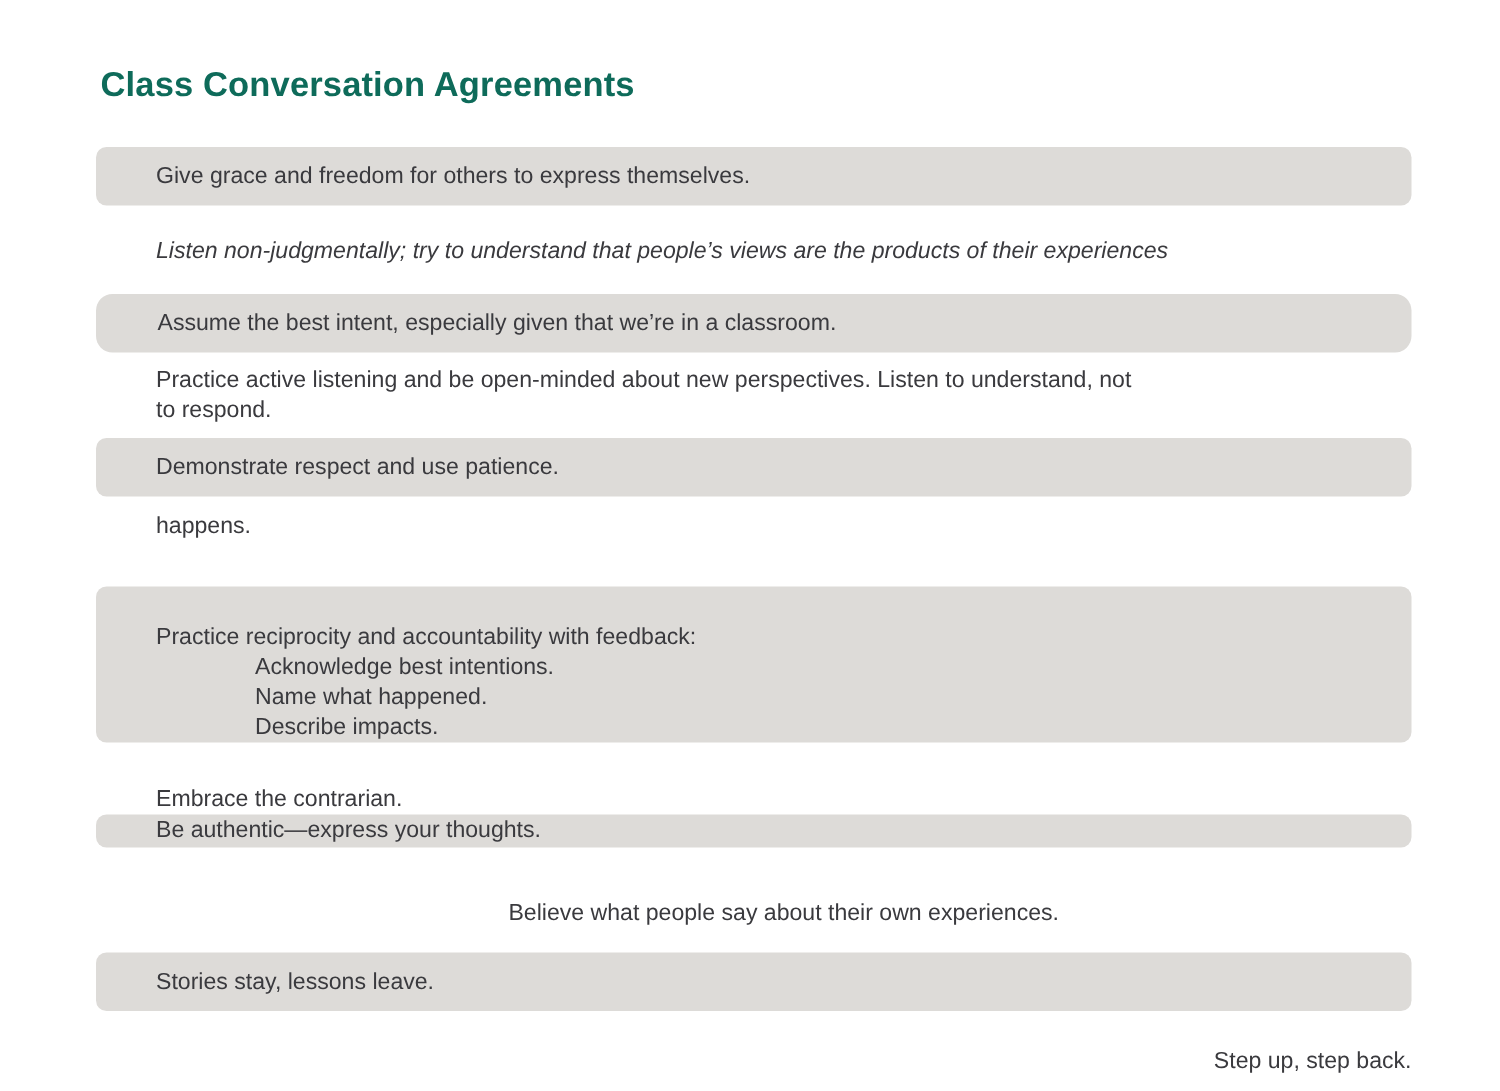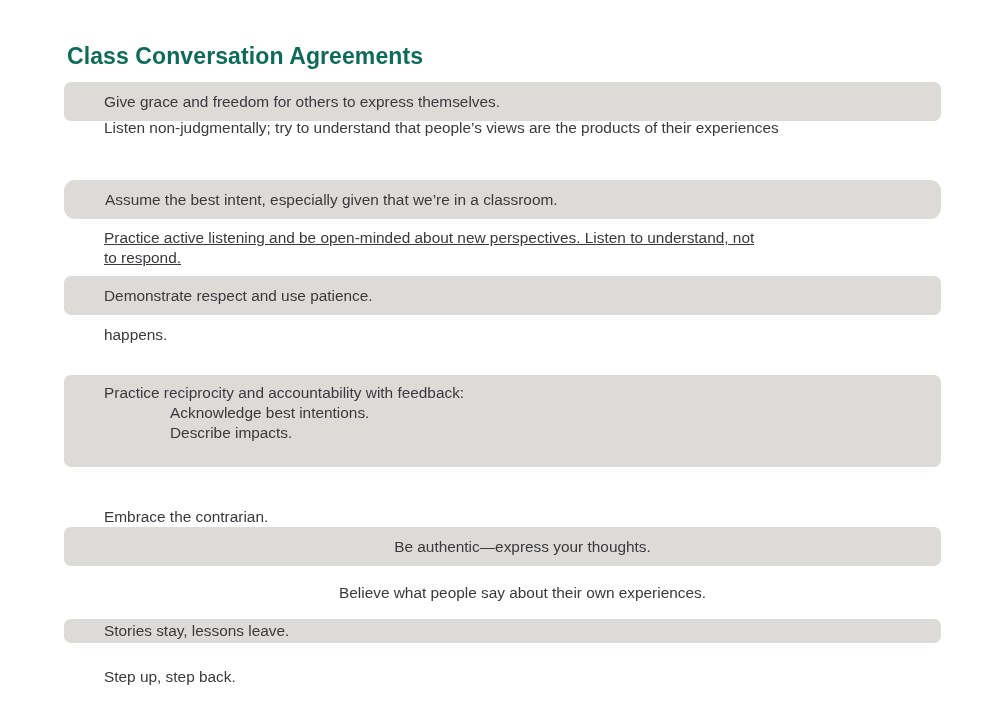--- a/index.html
+++ b/index.html
@@ -28,20 +28,21 @@
       white-space: nowrap;
     }
     .row {
       position: absolute;
       left: 64px;
       width: 877px;
       box-sizing: border-box;
       padding-left: 40px;
       font-size: 15.4px;
       line-height: 20px;
+      margin-top: 16px;
     }
     .row.shaded {
       background: #dddbd8;
       border-radius: 7px;
       display: flex;
       flex-direction: column;
       justify-content: center;
     }
     .row.plain {
       background: transparent;
@@ -59,58 +60,59 @@
   </style>
 </head>
 <body>
 
 <h1 class="title">Class Conversation Agreements</h1>
 
 <div class="row shaded" style="top:82px;height:39px;">
   <span class="line">Give grace and freedom for others to express themselves.</span>
 </div>
 
-<div class="row plain" style="top:118px;">
+<div class="row plain" style="top:142px;font-style:italic;">
   <span class="line">Listen non-judgmentally; try to understand that people’s views are the products of their experiences</span>
 </div>
 
 <div class="row shaded shift" style="top:180px;height:39px;">
   <span class="line">Assume the best intent, especially given that we’re in a classroom.</span>
 </div>
 
-<div class="row plain" style="top:228px;text-decoration:underline;">
+<div class="row plain" style="top:228px;">
   <span class="line">Practice active listening and be open-minded about new perspectives. Listen to understand, not</span>
   <span class="line">to respond.</span>
 </div>
 
 <div class="row shaded" style="top:276px;height:39px;">
   <span class="line">Demonstrate respect and use patience.</span>
 </div>
 
 <div class="row plain" style="top:325px;">
   <span class="line">happens.</span>
 </div>
 
-<div class="row shaded" style="top:375px;height:92px;justify-content:flex-start;padding-top:8px;box-sizing:border-box;">
+<div class="row shaded" style="top:375px;height:104px;justify-content:flex-start;padding-top:24px;box-sizing:border-box;">
   <span class="line">Practice reciprocity and accountability with feedback:</span>
   <span class="sub">Acknowledge best intentions.</span>
+  <span class="sub">Name what happened.</span>
   <span class="sub">Describe impacts.</span>
 </div>
 
 <div class="row plain" style="top:507px;">
   <span class="line">Embrace the contrarian.</span>
 </div>
 
-<div class="row shaded" style="top:527px;height:39px;text-align:center;">
+<div class="row shaded" style="top:527px;height:22px;">
   <span class="line">Be authentic—express your thoughts.</span>
 </div>
 
 <div class="row plain" style="top:583px;text-align:center;">
   <span class="line">Believe what people say about their own experiences.</span>
 </div>
 
-<div class="row shaded" style="top:619px;height:24px;">
+<div class="row shaded" style="top:619px;height:39px;">
   <span class="line">Stories stay, lessons leave.</span>
 </div>
 
-<div class="row plain" style="top:667px;">
+<div class="row plain" style="top:682px;text-align:right;">
   <span class="line">Step up, step back.</span>
 </div>
 
 </body></html>

